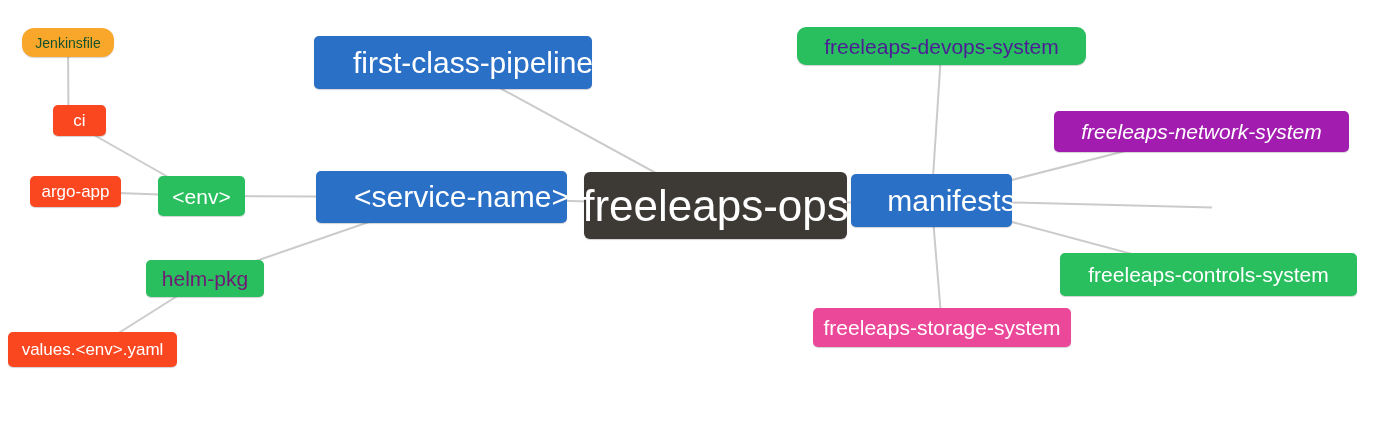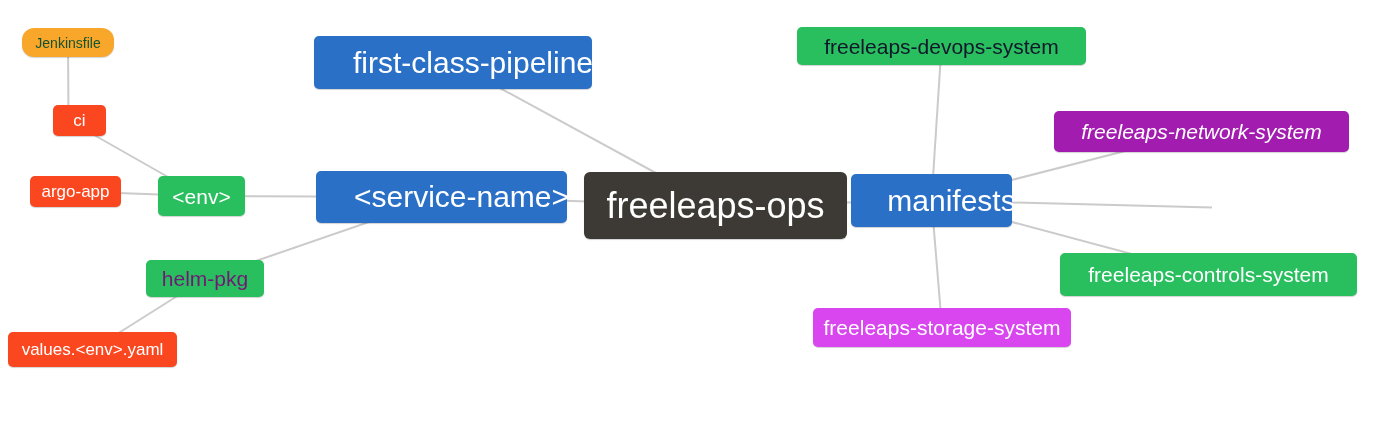--- a/index.html
+++ b/index.html
@@ -30,21 +30,21 @@
     justify-content: center;
     color: #ffffff;
     border-radius: 5px;
     box-shadow: 0 1px 1px rgba(0,0,0,0.18);
     white-space: nowrap;
     cursor: pointer;
     font-weight: 400;
     line-height: 1;
     box-sizing: border-box;
   }
-  .lvl-root { font-size: 36px; border-radius: 6px; }
+  .lvl-root { font-size: 44px; border-radius: 6px; }
   .lvl-1 { font-size: 30px; padding-left: 40px; }
   .lvl-2 { font-size: 21px; }
   .lvl-3 { font-size: 17px; }
   .lvl-4 { font-size: 14px; }
 
   
   #n-freeleaps-ops            { left: 584px; top: 172px; width: 263px; height: 67px; }
   #n-first-class-pipeline     { left: 314px; top:  36px; width: 278px; height: 53px; }
   #n-service-name             { left: 316px; top: 171px; width: 251px; height: 52px; }
   #n-manifests                { left: 851px; top: 174px; width: 161px; height: 53px; }
@@ -95,22 +95,22 @@
   <div class="node lvl-2" id="n-helm-pkg" style="background: rgb(41, 191, 95); color: #701a75;">helm-pkg</div>
 
   <div class="node lvl-3" id="n-ci" style="background: rgb(251, 71, 31); color: rgb(255, 255, 255);">ci</div>
 
   <div class="node lvl-3" id="n-argo-app" style="background: rgb(251, 71, 31); color: rgb(255, 255, 255);">argo-app</div>
 
   <div class="node lvl-3" id="n-values-env-yaml" style="background: rgb(251, 71, 31); color: rgb(255, 255, 255);">values.&lt;env&gt;.yaml</div>
 
   <div class="node lvl-4" id="n-jenkinsfile" style="background: rgb(249, 167, 43); color: #14532d; border-radius: 12px;">Jenkinsfile</div>
 
-  <div class="node lvl-2" id="n-freeleaps-devops-system" style="background: rgb(41, 191, 95); color: #0f172a;">freeleaps-devops-system</div>
+  <div class="node lvl-2" id="n-freeleaps-devops-system" style="background: rgb(41, 191, 95); color: #4c1d95; border-radius: 9px;">freeleaps-devops-system</div>
 
   <div class="node lvl-2" id="n-freeleaps-network-system" style="background: #a21caf; color: rgb(255, 255, 255); font-style: italic;">freeleaps-network-system</div>
 
 
   <div class="node lvl-2" id="n-freeleaps-controls-system" style="background: rgb(41, 191, 95); color: rgb(255, 255, 255);">freeleaps-controls-system</div>
 
-  <div class="node lvl-2" id="n-freeleaps-storage-system" style="background: #d946ef; color: rgb(255, 255, 255);">freeleaps-storage-system</div>
+  <div class="node lvl-2" id="n-freeleaps-storage-system" style="background: #ec4899; color: rgb(255, 255, 255);">freeleaps-storage-system</div>
 
 </div>
 
 </body></html>

